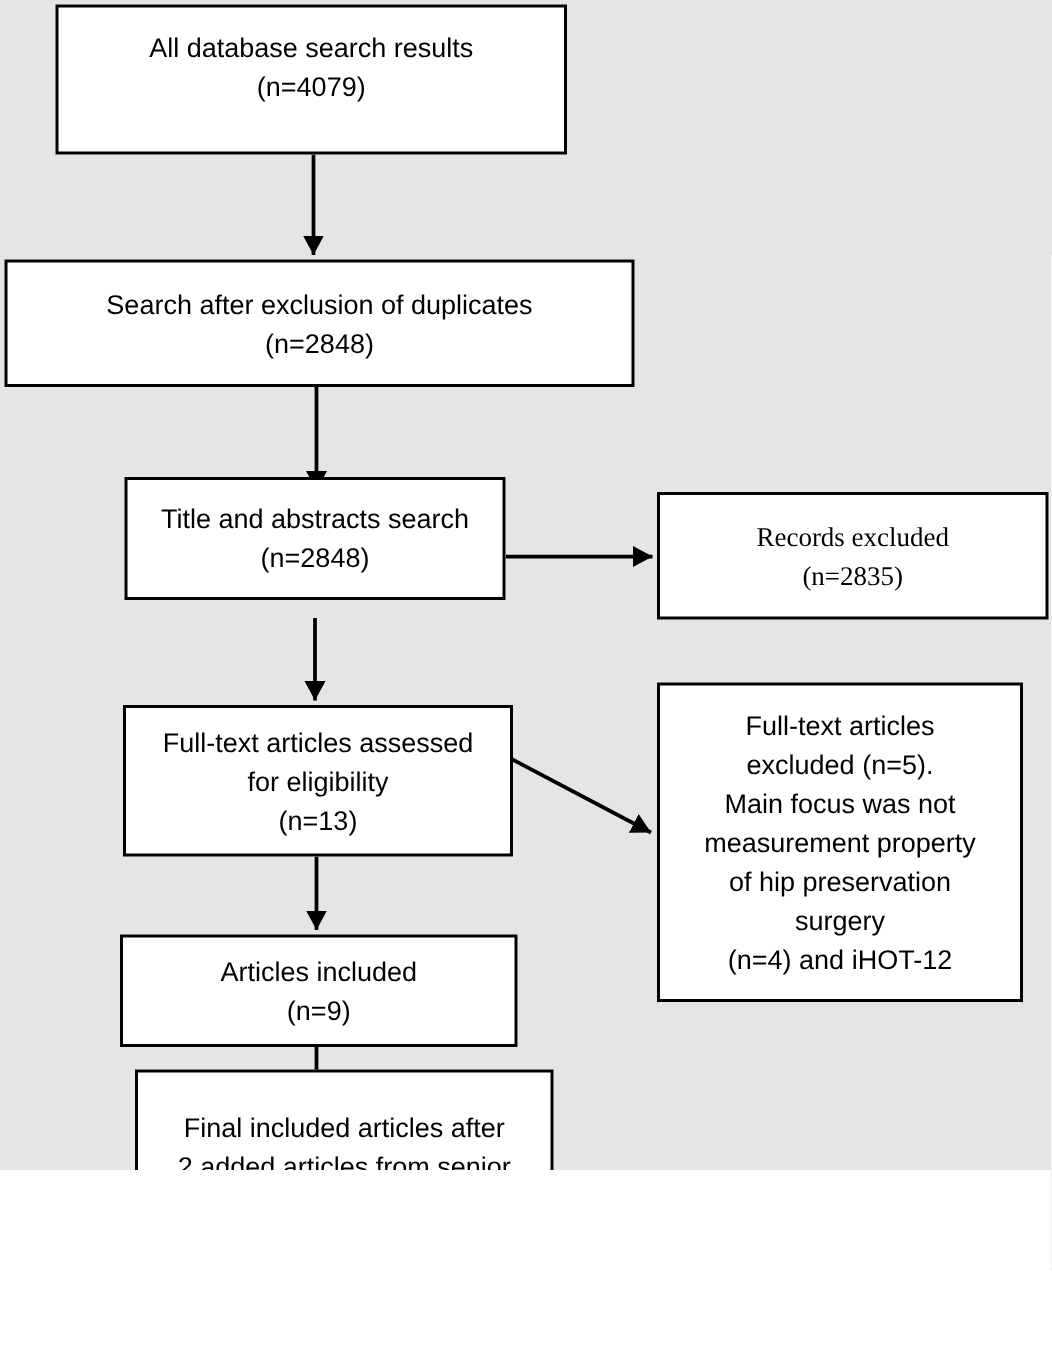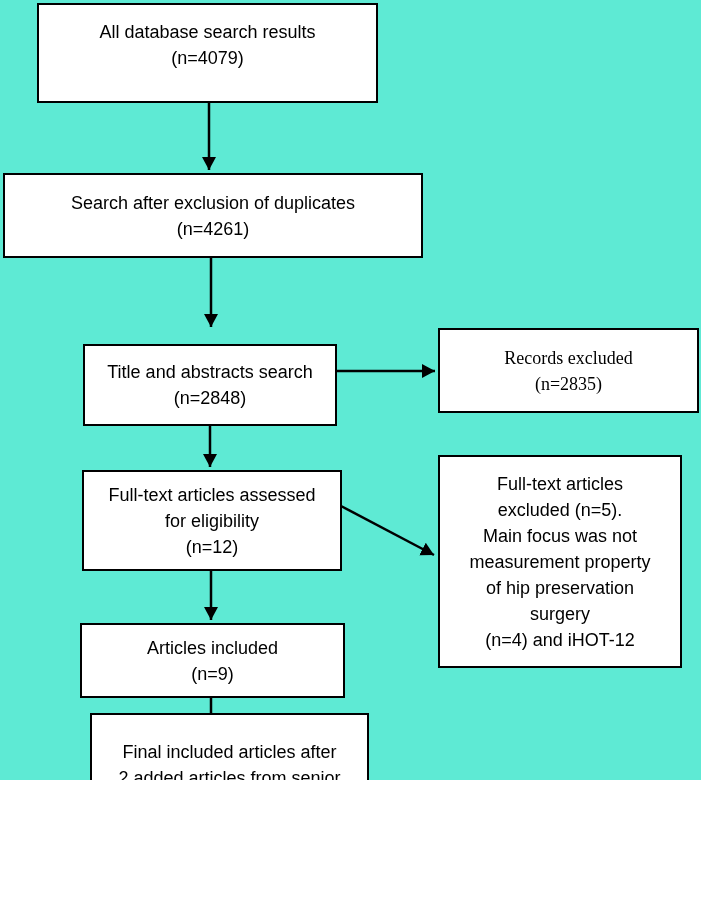--- a/index.html
+++ b/index.html
@@ -4,21 +4,21 @@
 <style>
   html, body {
     margin: 0;
     padding: 0;
     background: #ffffff;
   }
   .canvas {
     position: relative;
     width: 701px;
     height: 780px;
-    background: #5eead4;
+    background: #e5e5e5;
     color: #000000;
     font-family: "Liberation Sans", "DejaVu Sans", sans-serif;
     overflow: hidden;
   }
   .arrows {
     position: absolute;
     left: 0;
     top: 0;
     width: 701px;
     height: 906px;
@@ -38,21 +38,21 @@
   .node .txt {
     white-space: pre-line;
     display: block;
     width: 100%;
   }
   .node.top-align {
     align-items: flex-start;
   }
   #node-db       { left: 37px;  top: 3px;   width: 341px; height: 100px; padding-top: 14px; }
   #node-dedup    { left: 3px;   top: 173px; width: 420px; height: 85px; }
-  #node-title    { left: 83px;  top: 344px; width: 254px; height: 82px; }
+  #node-title    { left: 83px;  top: 318px; width: 254px; height: 82px; }
   #node-records  { left: 438px; top: 328px; width: 261px; height: 85px; font-family: Liberation Serif, serif; }
   #node-fulltext { left: 82px;  top: 470px; width: 260px; height: 101px; }
   #node-excluded { left: 438px; top: 455px; width: 244px; height: 213px; }
   #node-included { left: 80px;  top: 623px; width: 265px; height: 75px; }
   #node-final    { left: 90px;  top: 713px; width: 279px; height: 156px; }
 </style>
 </head>
 <body>
 
 <div class="canvas">
@@ -72,37 +72,37 @@
     <line x1="341" y1="506" x2="434" y2="555" stroke="#000000" stroke-width="2.5" marker-end="url(#ah)"></line>
   </svg>
 
   <div class="node top-align" id="node-db">
     <span class="txt">All database search results
 (n=4079)</span>
   </div>
 
   <div class="node" id="node-dedup">
     <span class="txt">Search after exclusion of duplicates
-(n=4261)</span>
+(n=2848)</span>
   </div>
 
   <div class="node" id="node-title">
     <span class="txt">Title and abstracts search
 (n=2848)</span>
   </div>
 
   <div class="node" id="node-records">
     <span class="txt">Records excluded
 (n=2835)</span>
   </div>
 
   <div class="node" id="node-fulltext">
     <span class="txt">Full-text articles assessed
 for eligibility
-(n=12)</span>
+(n=13)</span>
   </div>
 
   <div class="node" id="node-excluded">
     <span class="txt">Full-text articles
 excluded (n=5).
 Main focus was not
 measurement property
 of hip preservation
 surgery
 (n=4) and iHOT-12</span>

